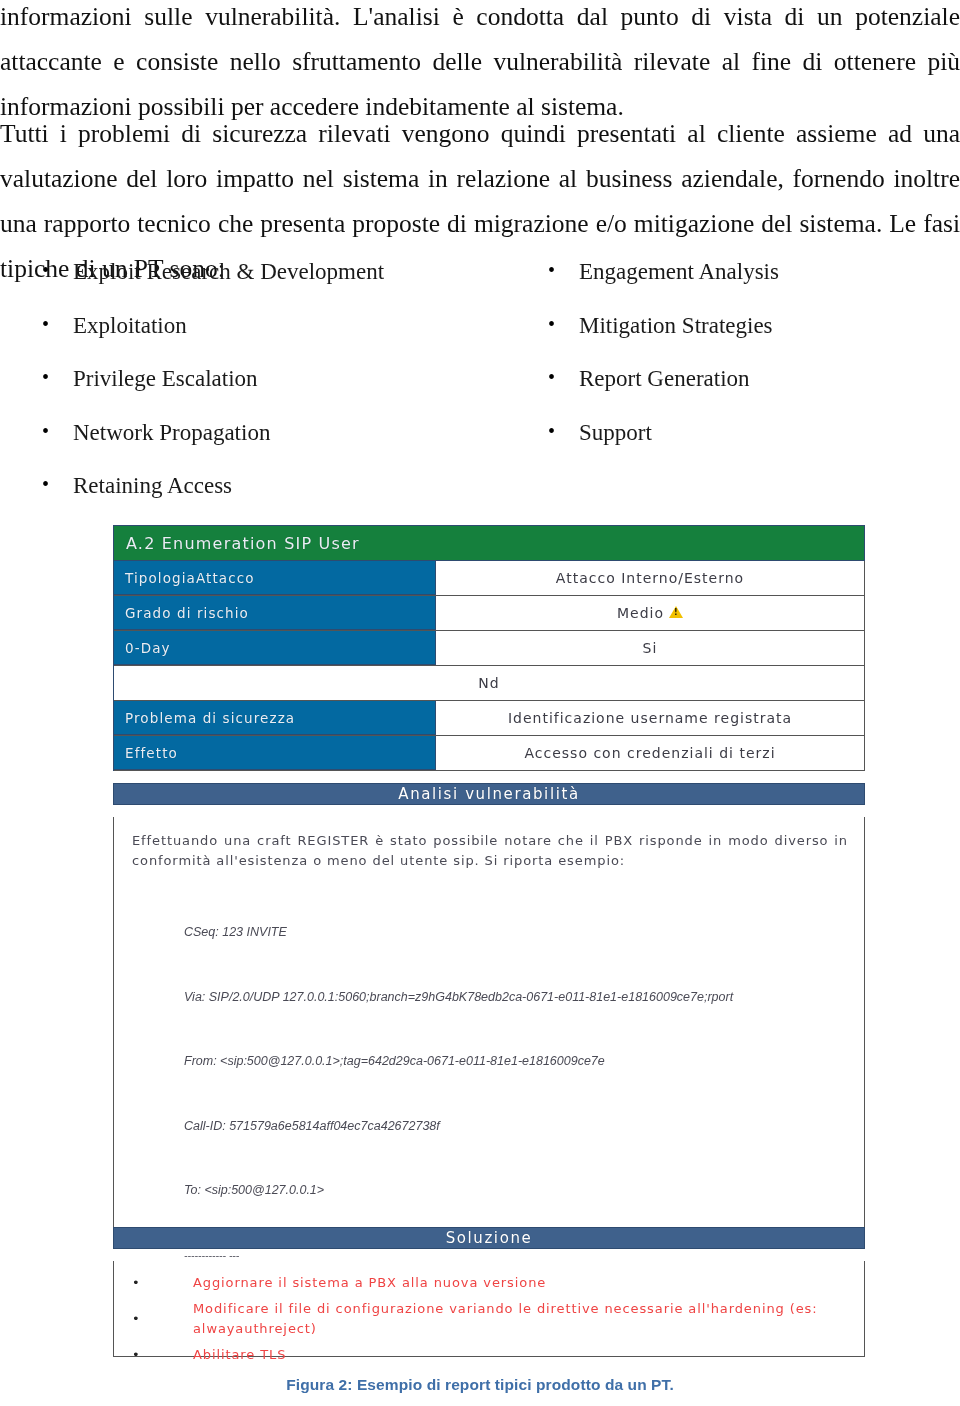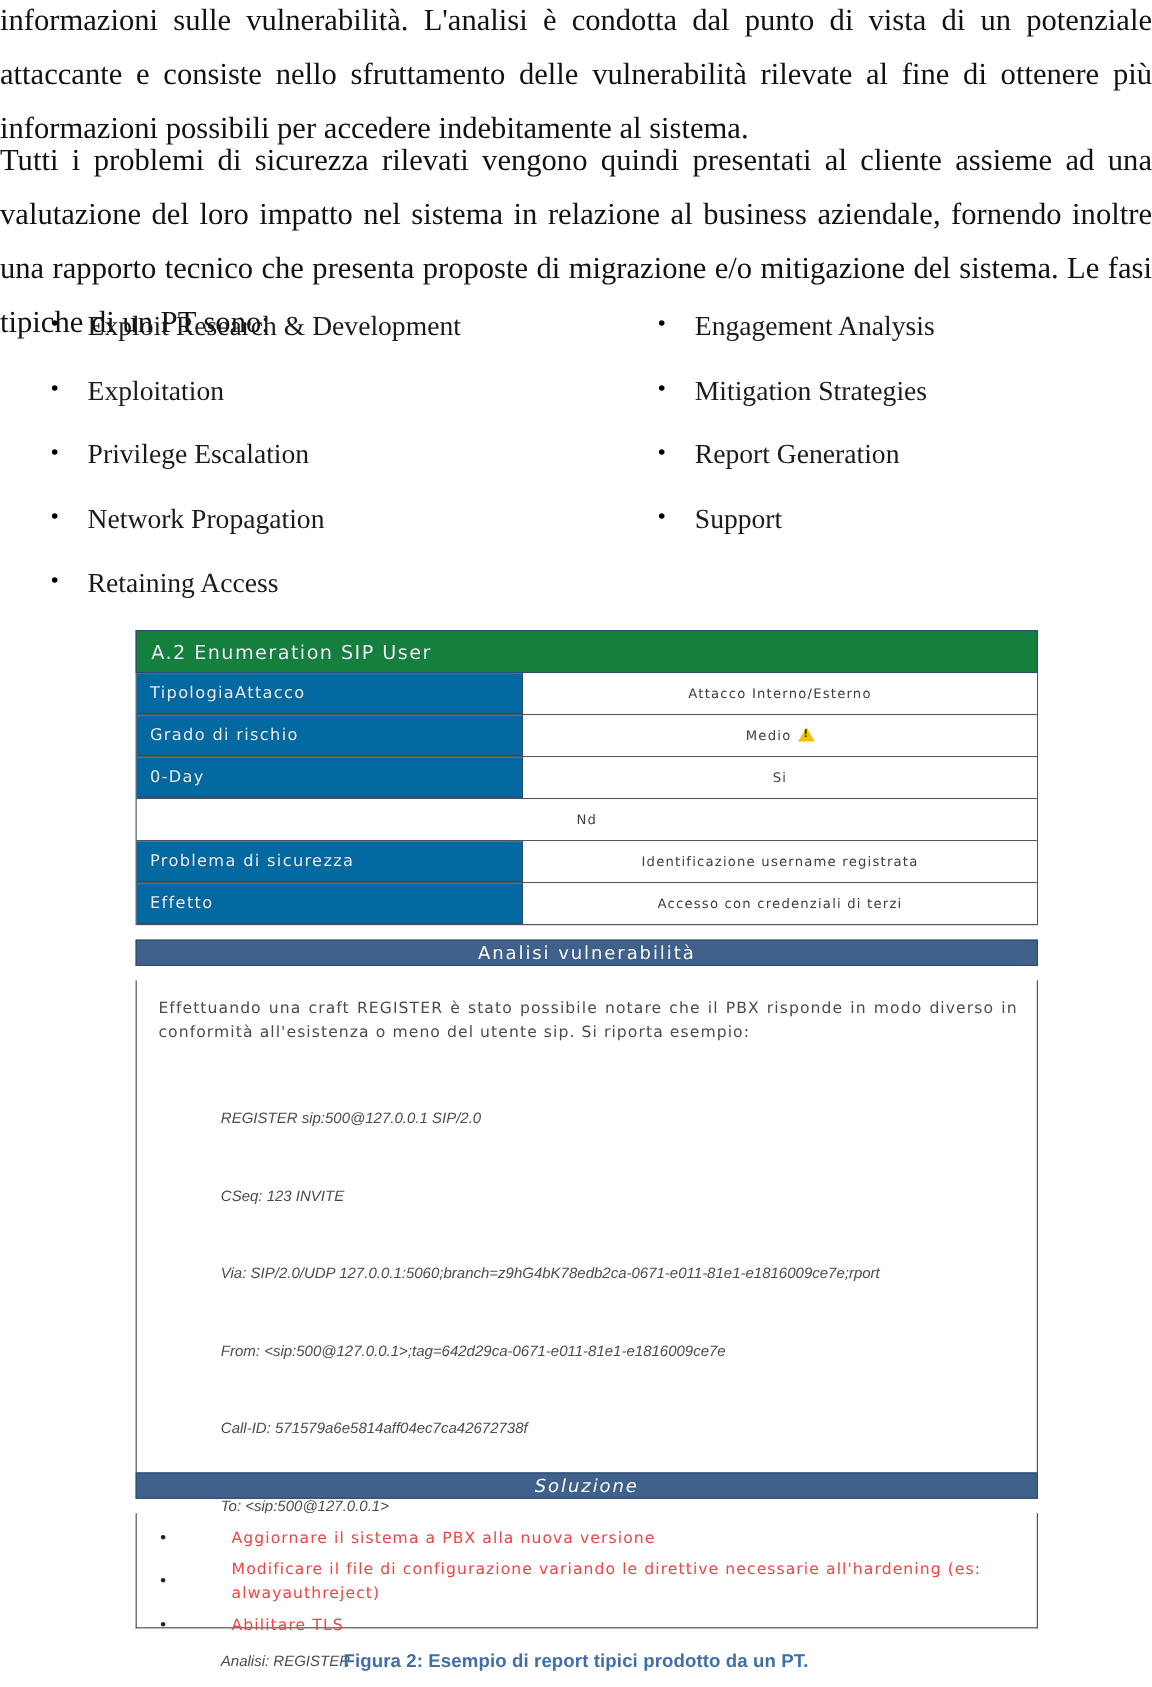--- a/index.html
+++ b/index.html
@@ -120,21 +120,21 @@
     padding-left: 11px;
     box-sizing: border-box;
     border-right: 1px solid #2e4b70;
     border-bottom: 1px solid #2e4b70;
     text-shadow: 0 0 1px rgba(0,0,0,.3);
   }
   .rpt-val {
     flex: 1 1 auto;
     background: #ffffff;
     color: #3c3c46;
-    font-size: 11px;
+    font-size: 14px;
     letter-spacing: 1.0px;
     display: flex;
     align-items: center;
     justify-content: center;
     gap: 5px;
   }
   .warn-tri {
     display: inline-block;
     width: 0; height: 0;
     border-left: 7px solid transparent;
@@ -163,21 +163,21 @@
     color: #ffffff;
     font-size: 15px;
     letter-spacing: 1.6px;
     display: flex;
     align-items: center;
     justify-content: center;
     box-sizing: border-box;
     text-shadow: 0 0 1px rgba(0,0,0,.3);
   }
   #rpt-band-analisi { top: 258px; }
-  #rpt-band-soluzione { top: 702px; font-style: italic; }
+  #rpt-band-soluzione { top: 702px; }
 
   
   #rpt-analysis {
     top: 292px;
     height: 410px;
     background: #ffffff;
     border-left: 1px solid #555;
     border-right: 1px solid #555;
     box-sizing: border-box;
     padding: 14px 16px 0 18px;
@@ -349,21 +349,20 @@
       </div>
     </div>
 
   </div>
 
   <div class="rpt rpt-band" id="rpt-band-analisi">Analisi vulnerabilità</div>
 
   <div class="rpt" id="rpt-analysis">
     <p class="intro">Effettuando una craft REGISTER è stato possibile notare che il PBX risponde in modo diverso in conformità all'esistenza o meno del utente sip. Si riporta esempio:</p>
     <div class="code-block">
-      <span class="code-line">REGISTER sip:500@127.0.0.1 SIP/2.0</span>
       <span class="code-line">CSeq: 123 INVITE</span>
       <span class="code-line">Via: SIP/2.0/UDP 127.0.0.1:5060;branch=z9hG4bK78edb2ca-0671-e011-81e1-e1816009ce7e;rport</span>
       <span class="code-line">From: &lt;sip:500@127.0.0.1&gt;;tag=642d29ca-0671-e011-81e1-e1816009ce7e</span>
       <span class="code-line">Call-ID: 571579a6e5814aff04ec7ca42672738f</span>
       <span class="code-line">To: &lt;sip:500@127.0.0.1&gt;</span>
       <span class="code-line tiny">------------ ---</span>
       <span class="code-line">Analisi: REGISTER</span>
       
       
       

